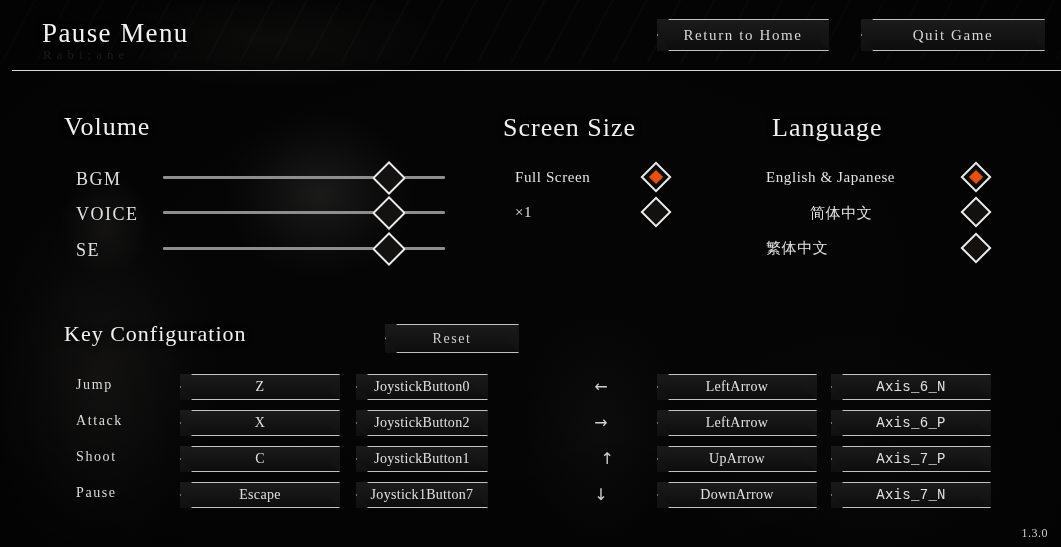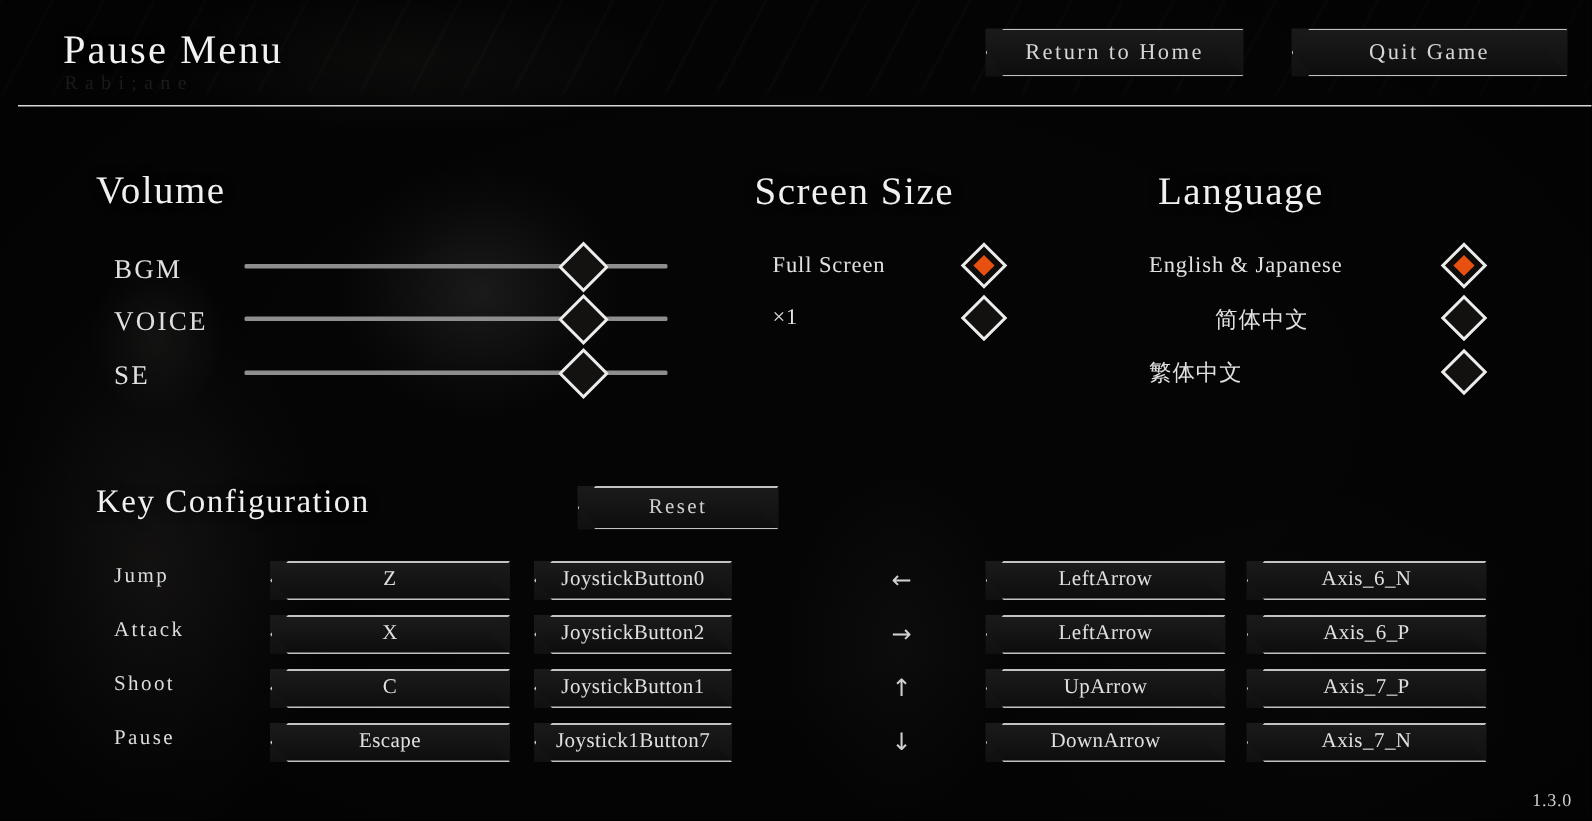--- a/index.html
+++ b/index.html
@@ -236,30 +236,30 @@
   }
   .keybtn {
     height: 26px;
     font-size: 14px;
     letter-spacing: .3px;
     color: #e0e0e0;
   }
   .col-key   { left: 180px; width: 160px; }
   .col-joy   { left: 356px; width: 132px; }
   .col-arrow { left: 657px; width: 160px; }
-  .col-axis  { left: 831px; width: 160px; }
+  .col-axis  { left: 831px; width: 160px; font-family: Liberation Mono, monospace; }
 
   .row0 { top: 374px; }
   .row1 { top: 410px; }
   .row2 { top: 446px; }
   .row3 { top: 482px; }
 
   .lbl-row0 { top: 377px; }
   .lbl-row1 { top: 413px; }
-  .lbl-row2 { top: 449px; }
+  .lbl-row2 { top: 449px; text-align: right; }
   .lbl-row3 { top: 485px; }
 
   
   #version-label {
     position: absolute;
     right: 13px; bottom: 6px;
     font-size: 12px;
     letter-spacing: .5px;
     color: #cfcfcf;
   }

